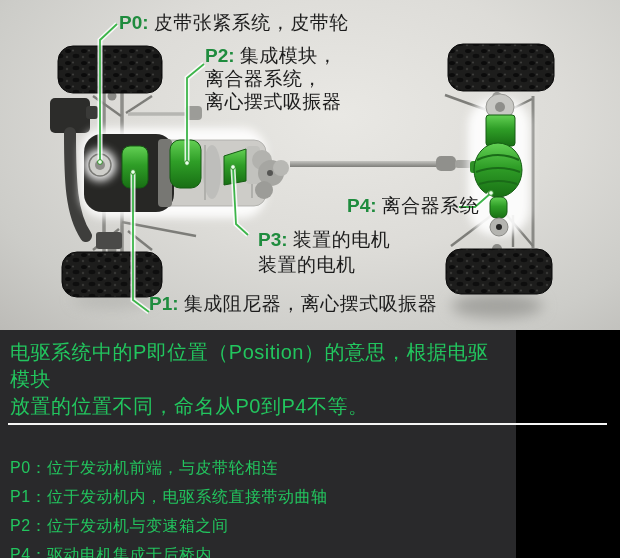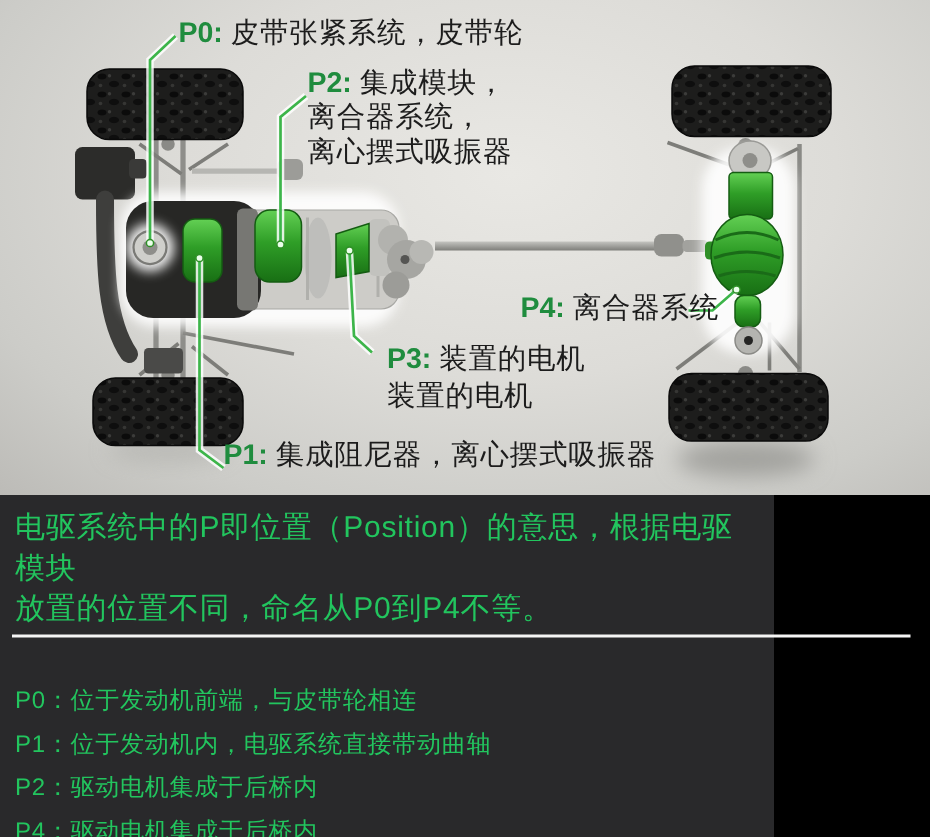--- a/index.html
+++ b/index.html
@@ -214,18 +214,18 @@
 
   <div class="caption">
     <div class="intro">
       <div>电驱系统中的P即位置（Position）的意思，根据电驱模块</div>
       <div>放置的位置不同，命名从P0到P4不等。</div>
     </div>
     <div class="divider"></div>
     <div class="plist">
       <div>P0：位于发动机前端，与皮带轮相连</div>
       <div>P1：位于发动机内，电驱系统直接带动曲轴</div>
-      <div>P2：驱动电机集成于后桥内</div>
+      <div>P2：位于发动机与变速箱之间</div>
       <div>P4：驱动电机集成于后桥内</div>
     </div>
   </div>
 
 </div>
 
 </body></html>

